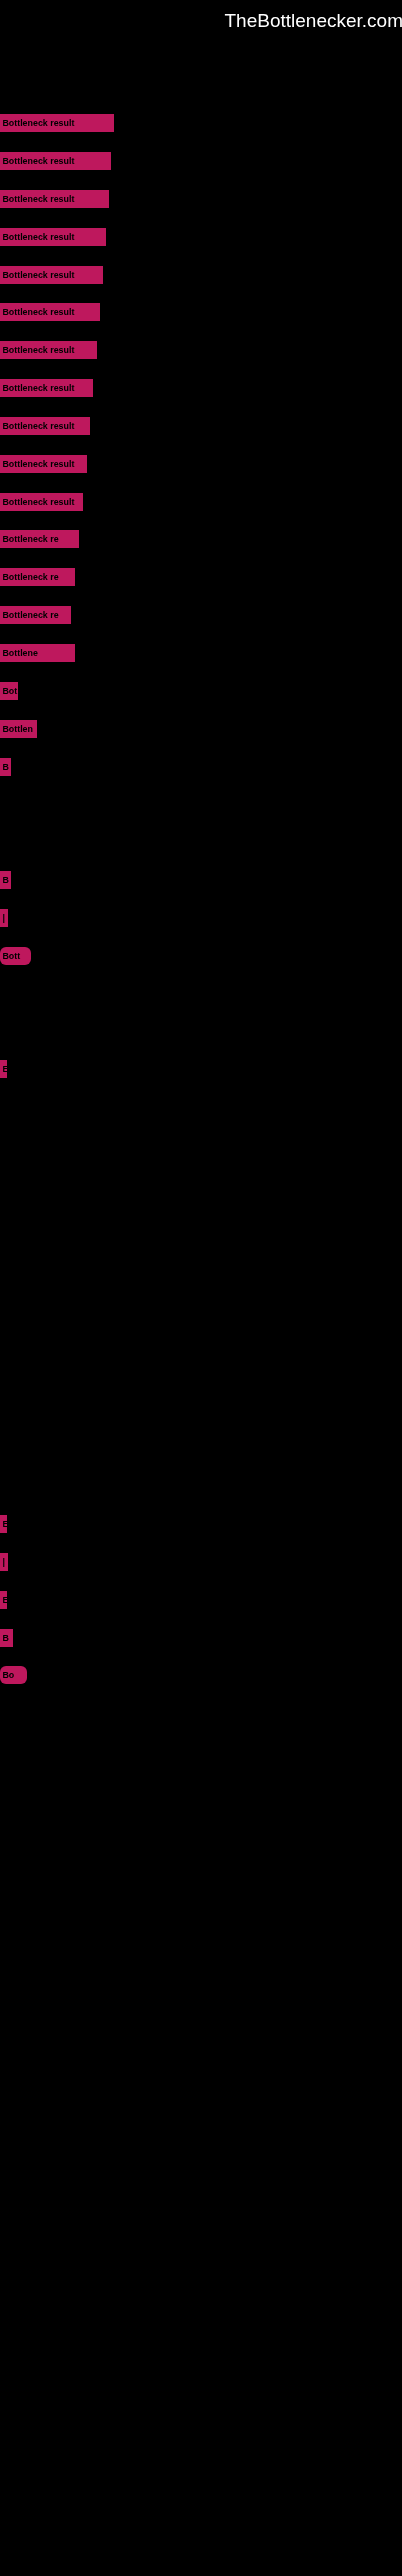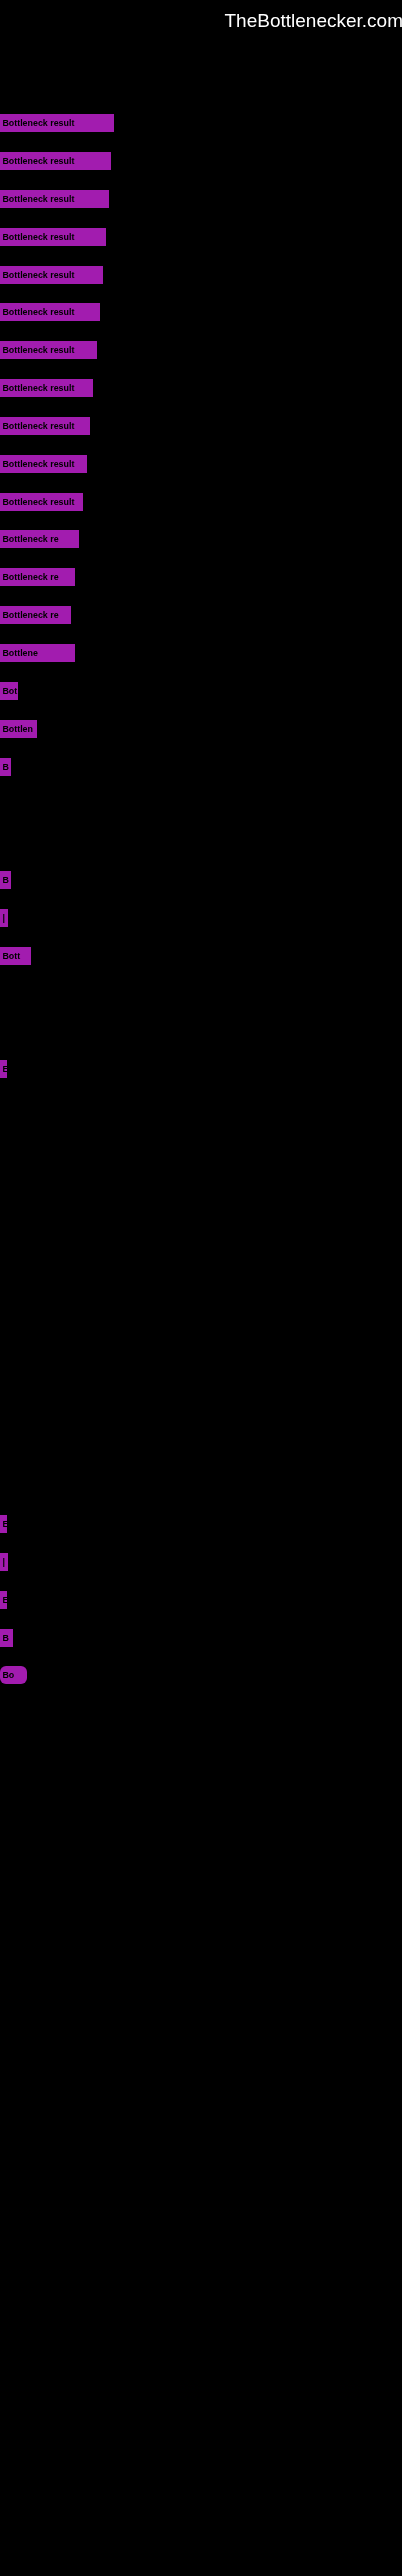--- a/index.html
+++ b/index.html
@@ -20,21 +20,21 @@
       font-size: 19px;
       padding: 6.4px 0;
       position: absolute;
       top: 4px;
       left: 0;
       right: 0;
     }
     .bottleneck-bar {
       position: absolute;
       left: 0;
-      background-color: #a21caf;
+      background-color: #be185d;
       height: 17.7px;
       display: flex;
       align-items: center;
       padding-left: 2.4px;
       overflow: hidden;
       white-space: nowrap;
     }
     .bottleneck-bar span {
       color: #000000;
       font-size: 8.9px;
@@ -99,21 +99,21 @@
   </div>
 <div class="bottleneck-bar" style="top: 758px; width: 11.3px;">
     <span>B</span>
   </div>
 <div class="bottleneck-bar" style="top: 871px; width: 11.3px;">
     <span>B</span>
   </div>
 <div class="bottleneck-bar" style="top: 909px; width: 8px;">
     <span>|</span>
   </div>
-<div class="bottleneck-bar" style="top: 947px; width: 31px;">
+<div class="bottleneck-bar" style="top: 947px; width: 31px; border-radius: 6px;">
     <span>Bott</span>
   </div>
 <div class="bottleneck-bar" style="top: 1060px; width: 7.2px;">
     <span>E</span>
   </div>
 <div class="bottleneck-bar" style="top: 1515px; width: 7.2px;">
     <span>E</span>
   </div>
 <div class="bottleneck-bar" style="top: 1553px; width: 8px;">
     <span>|</span>

